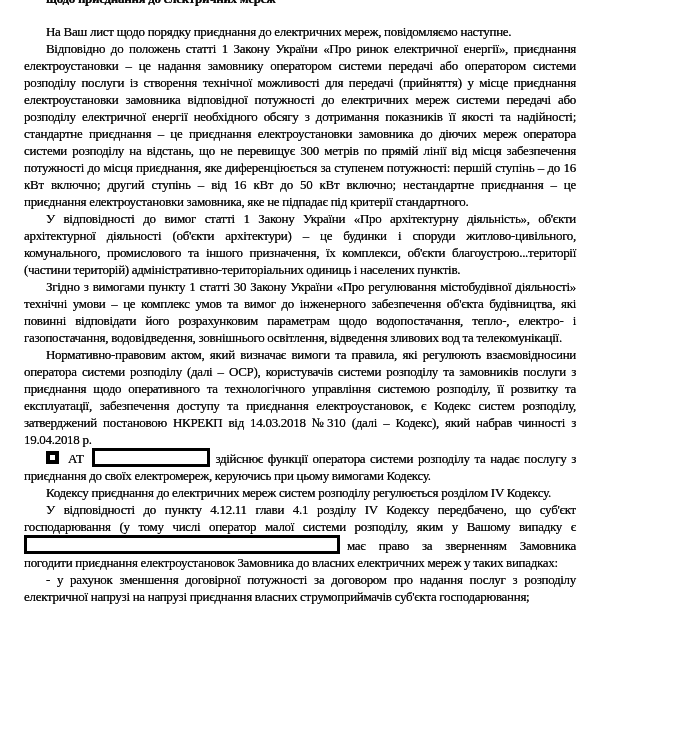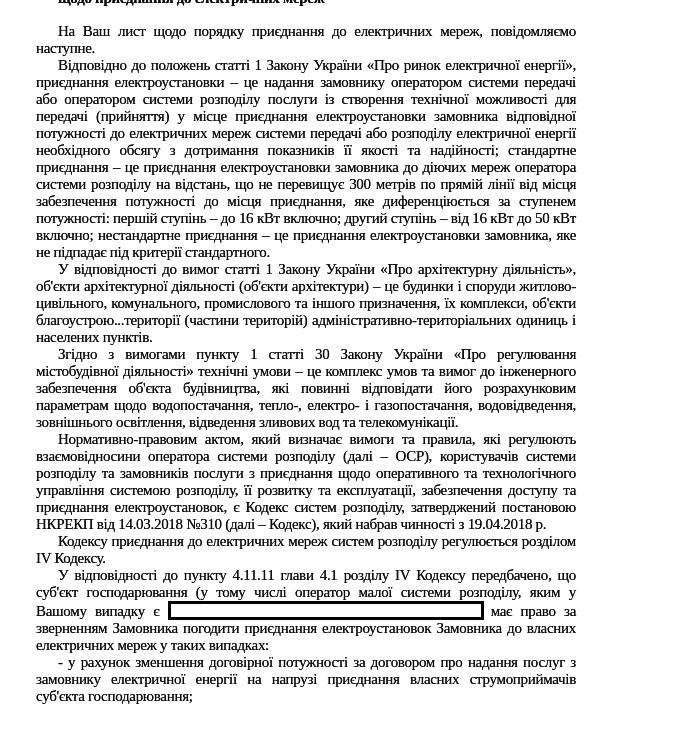--- a/index.html
+++ b/index.html
@@ -9,23 +9,23 @@
   }
   body {
     width: 682px;
     height: 750px;
     overflow: hidden;
   }
   .doc {
     box-sizing: border-box;
     width: 588px;
     height: 750px;
-    padding: 0 12px 0 36px;
+    padding: 0 12px 0 24px;
     font-family: "Liberation Serif", "DejaVu Serif", serif;
-    font-size: 15px;
+    font-size: 13px;
     line-height: 17px;
     letter-spacing: -0.3px;
     color: #0b0b0b;
     text-align: justify;
     text-shadow: 0 0 0.6px rgba(0,0,0,0.85);
   }
   
   .clip-line {
     height: 10px;
     overflow: hidden;
@@ -85,21 +85,22 @@
   <p class="para">На Ваш лист щодо порядку приєднання до електричних мереж, повідомляємо наступне.</p>
 
   <p class="para">Відповідно до положень статті 1 Закону України «Про ринок електричної енергії», приєднання електроустановки – це надання замовнику оператором системи передачі або оператором системи розподілу послуги із створення технічної можливості для передачі (прийняття) у місце приєднання електроустановки замовника відповідної потужності до електричних мереж системи передачі або розподілу електричної енергії необхідного обсягу з дотримання показників її якості та надійності; стандартне приєднання – це приєднання електроустановки замовника до діючих мереж оператора системи розподілу на відстань, що не перевищує 300 метрів по прямій лінії від місця забезпечення потужності до місця приєднання, яке диференціюється за ступенем потужності: першій ступінь – до 16 кВт включно; другий ступінь – від 16 кВт до 50 кВт включно; нестандартне приєднання – це приєднання електроустановки замовника, яке не підпадає під критерії стандартного.</p>
 
   <p class="para">У відповідності до вимог статті 1 Закону України «Про архітектурну діяльність», об'єкти архітектурної діяльності (об'єкти архітектури) – це будинки і споруди житлово-цивільного, комунального, промислового та іншого призначення, їх комплекси, об'єкти благоустрою...території (частини територій) адміністративно-територіальних одиниць і населених пунктів.</p>
 
   <p class="para">Згідно з вимогами пункту 1 статті 30 Закону України «Про регулювання містобудівної діяльності» технічні умови – це комплекс умов та вимог до інженерного забезпечення об'єкта будівництва, які повинні відповідати його розрахунковим параметрам щодо водопостачання, тепло-, електро- і газопостачання, водовідведення, зовнішнього освітлення, відведення зливових вод та телекомунікації.</p>
 
   <p class="para">Нормативно-правовим актом, який визначає вимоги та правила, які регулюють взаємовідносини оператора системи розподілу (далі – ОСР), користувачів системи розподілу та замовників послуги з приєднання щодо оперативного та технологічного управління системою розподілу, її розвитку та експлуатації, забезпечення доступу та приєднання електроустановок, є Кодекс систем розподілу, затверджений постановою НКРЕКП від 14.03.2018 №310 (далі – Кодекс), який набрав чинності з 19.04.2018 р.</p>
 
+  <p class="para"><span class="chkbox"><i></i></span><span>АТ</span> <span class="redact r1"></span><span>здійснює функції оператора системи розподілу та надає послугу з приєднання до своїх електромереж, керуючись при цьому вимогами Кодексу.</span></p>
 
   <p class="para">Кодексу приєднання до електричних мереж систем розподілу регулюється розділом IV Кодексу.</p>
 
-  <p class="para"><span>У відповідності до пункту 4.11.11 глави 4.1 розділу IV Кодексу передбачено, що суб'єкт господарювання (у тому числі оператор малої системи розподілу, яким у Вашому випадку є</span> <span class="redact r2"></span><span>має право за зверненням Замовника погодити приєднання електроустановок Замовника до власних електричних мереж у таких випадках:</span></p>
+  <p class="para"><span>У відповідності до пункту 4.12.11 глави 4.1 розділу IV Кодексу передбачено, що суб'єкт господарювання (у тому числі оператор малої системи розподілу, яким у Вашому випадку є</span> <span class="redact r2"></span><span>має право за зверненням Замовника погодити приєднання електроустановок Замовника до власних електричних мереж у таких випадках:</span></p>
 
-  <p class="para">- у рахунок зменшення договірної потужності за договором про надання послуг з замовнику електричної енергії на напрузі приєднання власних струмоприймачів суб'єкта господарювання;</p>
+  <p class="para">- у рахунок зменшення договірної потужності за договором про надання послуг з розподілу електричної напрузі на напрузі приєднання власних струмоприймачів суб'єкта господарювання;</p>
 
 
 </div>
 
 </body></html>

